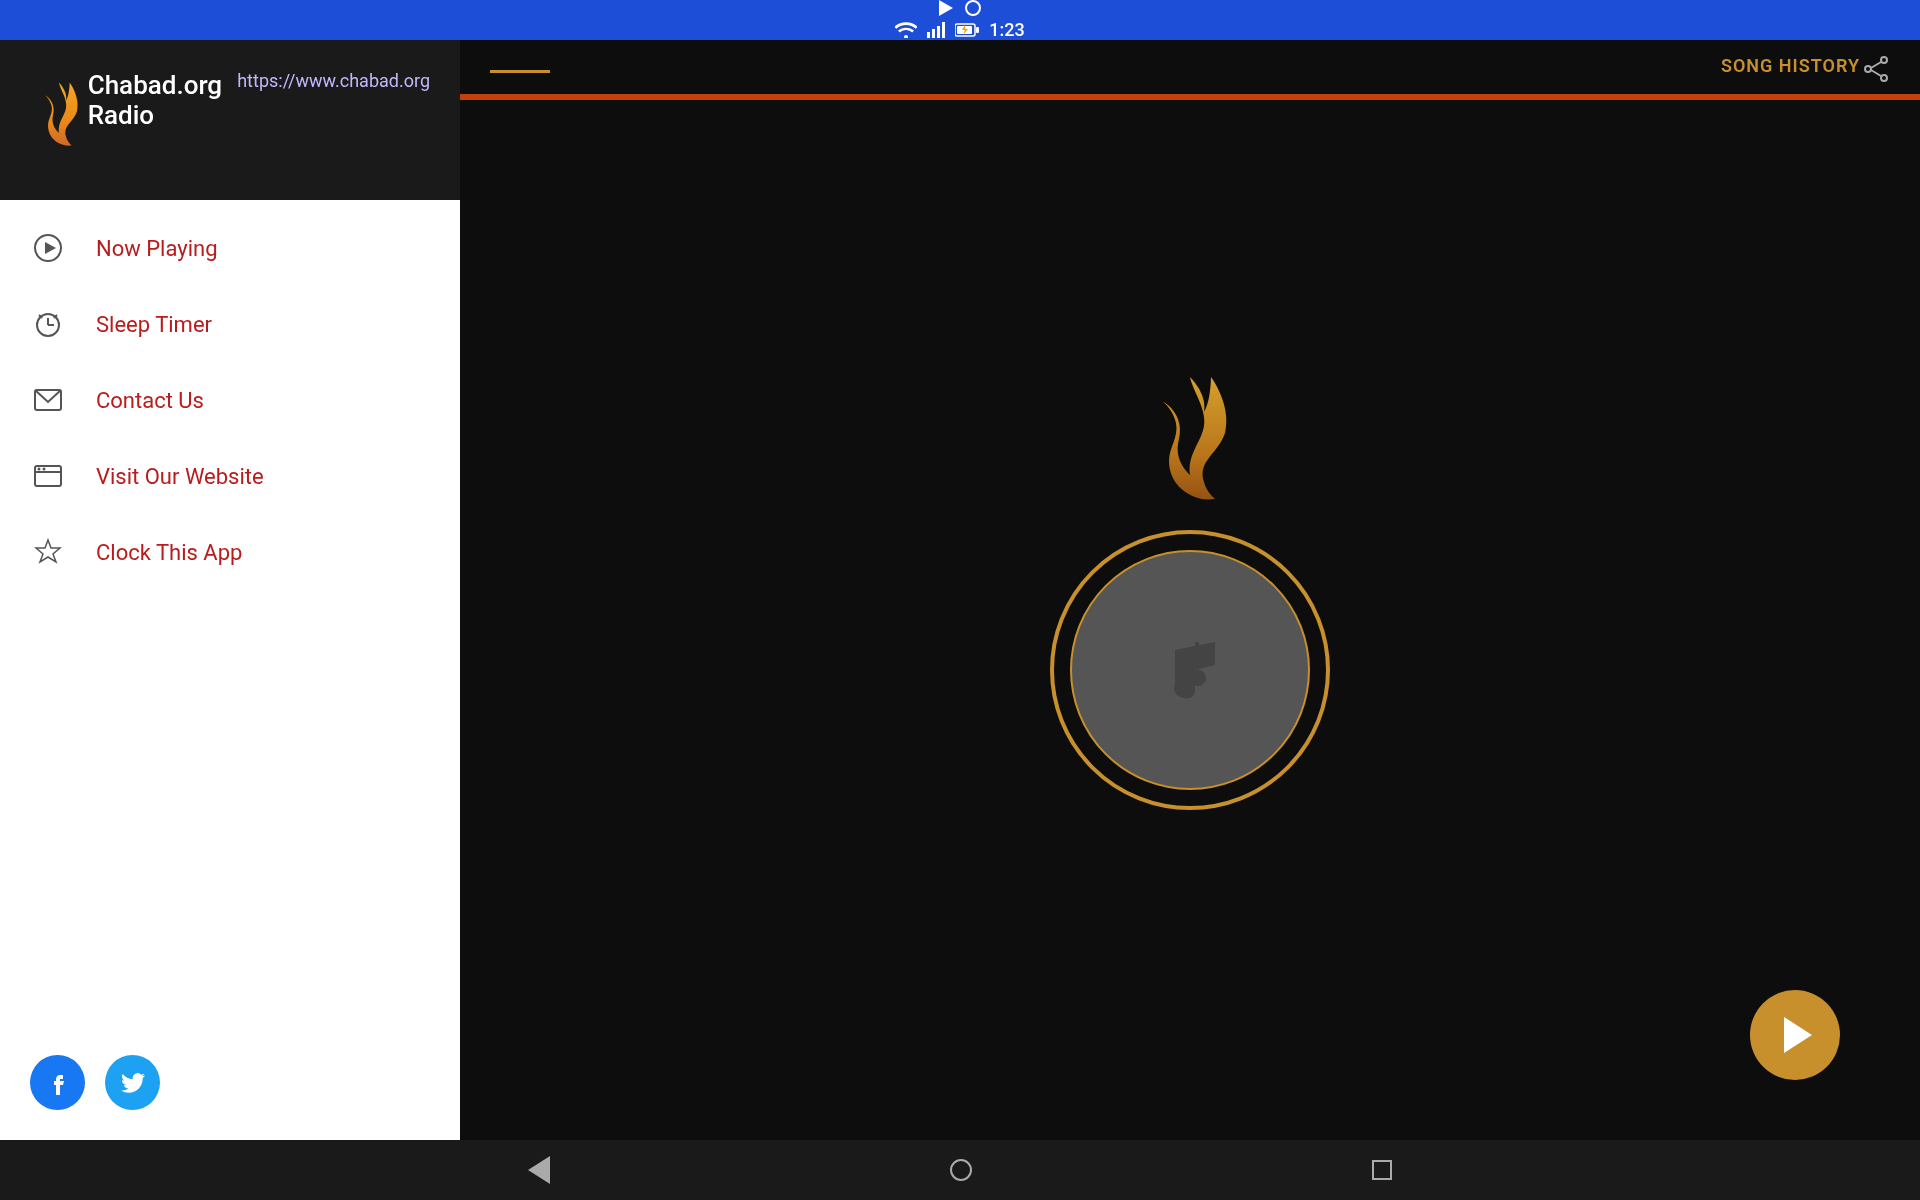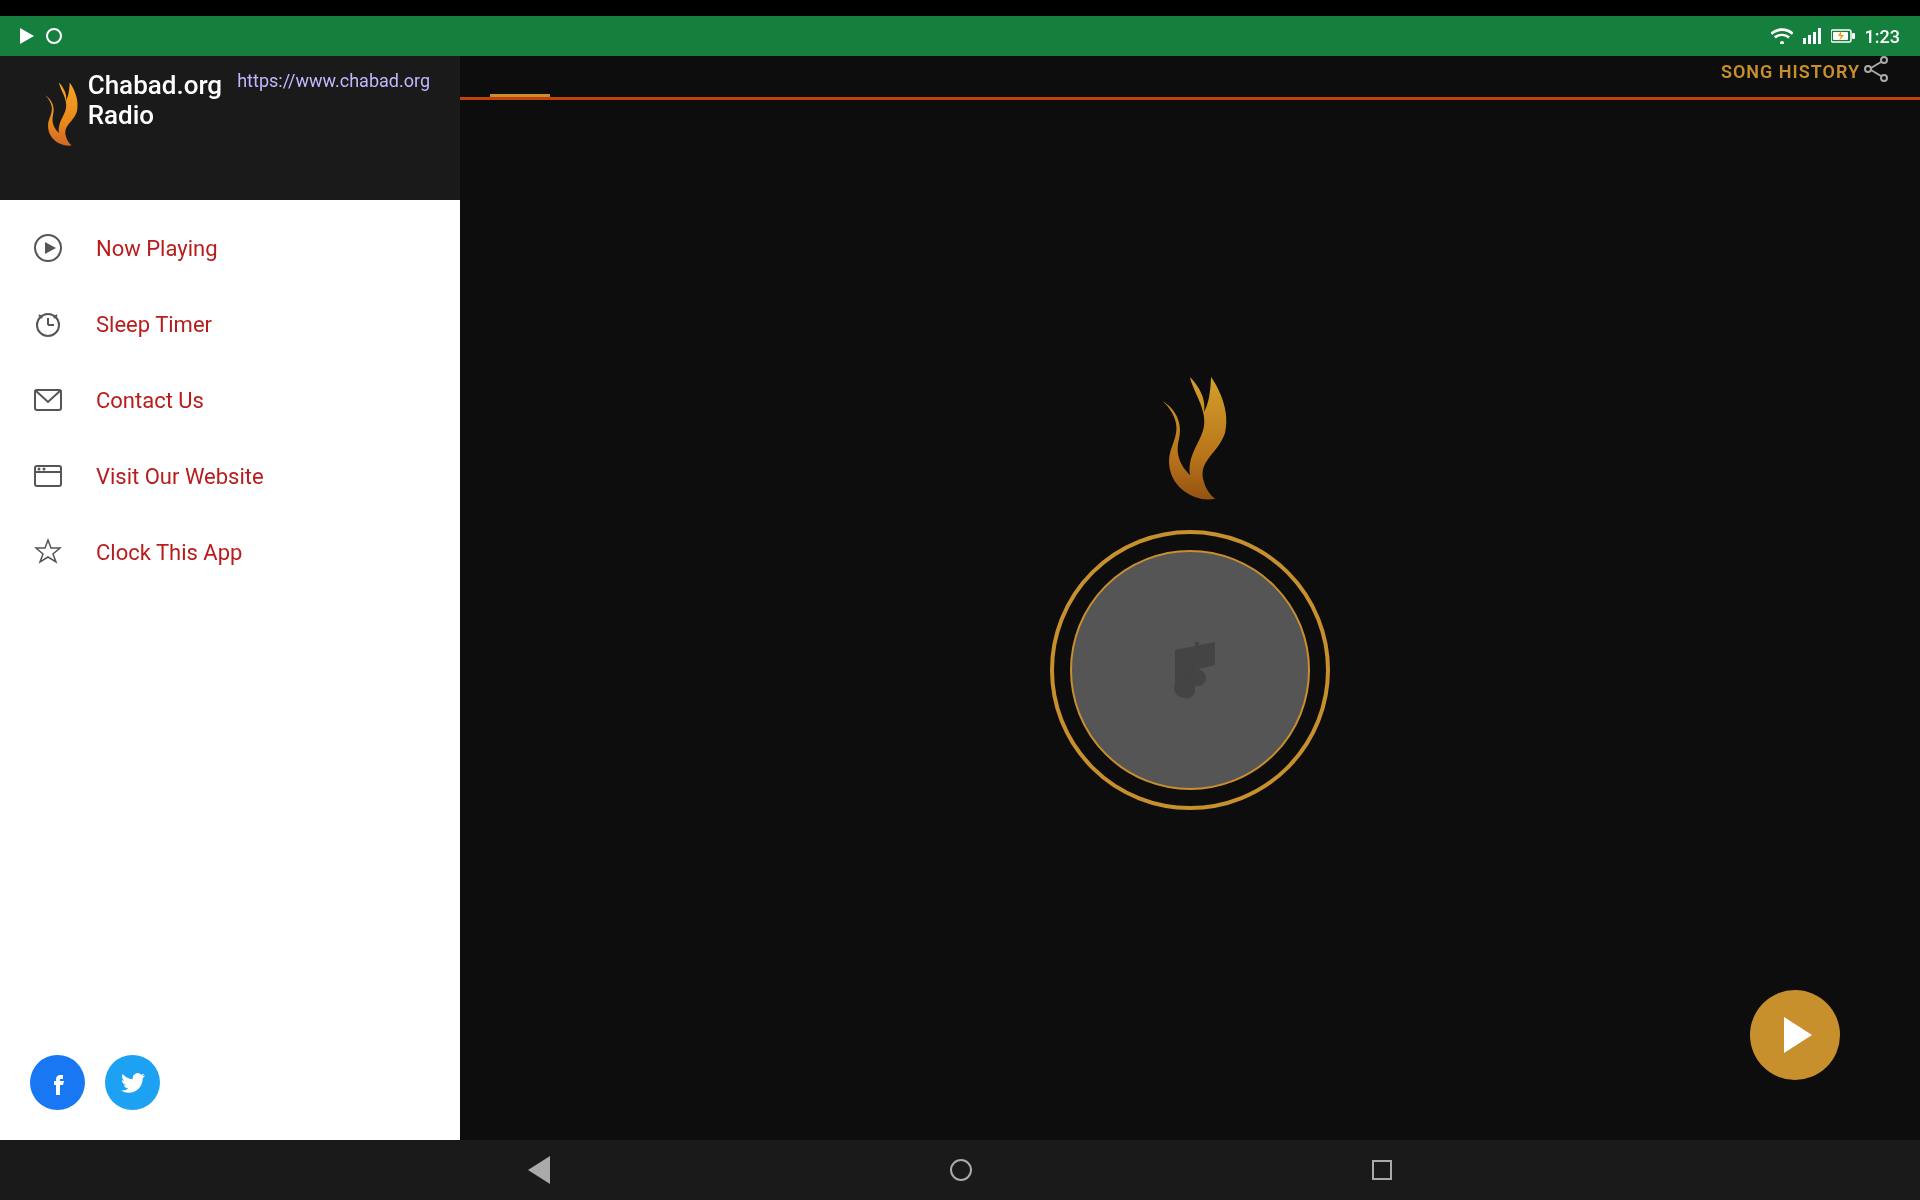--- a/index.html
+++ b/index.html
@@ -9,28 +9,29 @@
       overflow: hidden;
       font-family: 'Roboto', Arial, sans-serif;
       background: #000;
       position: relative;
     }
 
     
     .status-bar {
       width: 100%;
       height: 40px;
-      background: #15803d;
+      background: #1d4ed8;
       display: flex;
       align-items: center;
       justify-content: space-between;
       padding: 0 20px;
       position: absolute;
-      top: 16px; left: 0;
+      top: 0; left: 0;
       z-index: 100;
+      flex-direction: column;
     }
     .status-bar-left {
       display: flex;
       align-items: center;
       gap: 12px;
     }
     .status-bar-right {
       display: flex;
       align-items: center;
       gap: 10px;
@@ -154,23 +155,23 @@
       align-items: center;
       justify-content: center;
     }
 
     
     .tab-bar {
       position: absolute;
       top: 0; left: 0; right: 0;
       height: 60px;
       display: flex;
-      align-items: flex-end;
+      align-items: flex-start;
       padding: 0 30px;
-      border-bottom: 3px solid #c2410c;
+      border-bottom: 6px solid #c2410c;
     }
     .tab-item {
       padding: 15px 30px;
       font-size: 18px;
       color: #666;
       cursor: pointer;
       position: relative;
     }
     .tab-item-now {
       color: #888;

